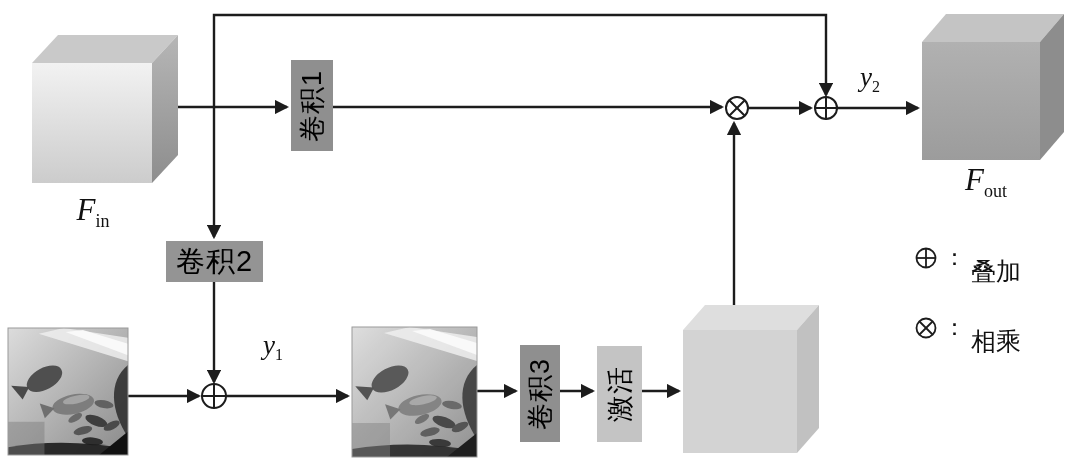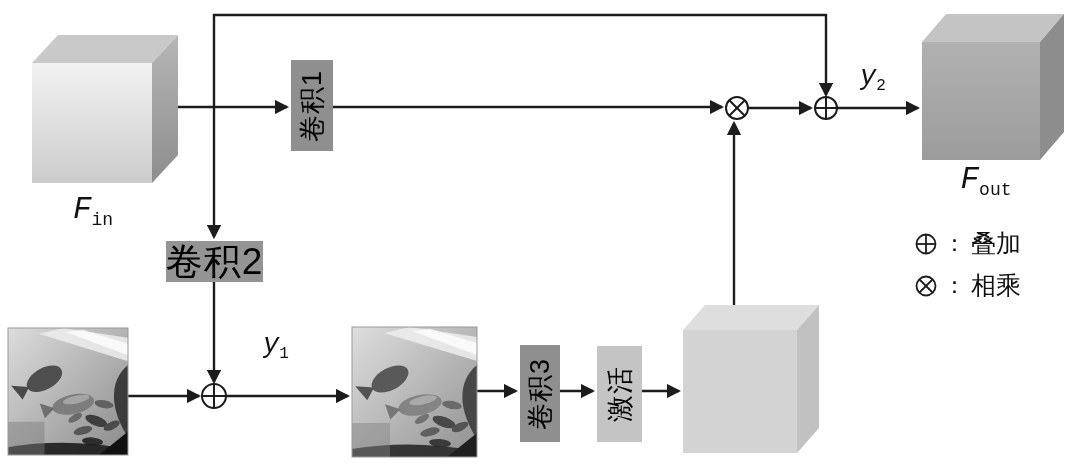--- a/index.html
+++ b/index.html
@@ -25,46 +25,46 @@
   .imgframe{fill:none;stroke:#9a9a9a;stroke-width:1;}
 
   .block{
     position:absolute;
     display:flex;align-items:center;justify-content:center;
     color:#000;
   }
   .block.dark{background:var(--box-dark);}
   .block.medium{background:var(--box-medium);}
   .block.light{background:var(--box-light);}
-  .block .htext{font-size:37px;letter-spacing:1px;white-space:nowrap;}
+  .block .htext{font-size:29px;letter-spacing:1px;white-space:nowrap;}
   .block .vtext{
     font-size:27px;letter-spacing:1px;white-space:nowrap;
     transform:rotate(-90deg);
   }
 
   .mathlabel{
     position:absolute;
-    font-family:Liberation Mono, monospace;
+    font-family:Liberation Serif, serif;
     color:var(--text);
     white-space:nowrap;
   }
   .mathlabel .base{font-style:italic;font-size:31px;}
   .mathlabel .sub{font-size:18px;font-style:normal;vertical-align:-7px;}
   .mathlabel.small .base{font-size:27px;}
   .mathlabel.small .sub{font-size:16px;vertical-align:-6px;}
   .center{text-align:center;}
 
   .legend{
     position:absolute;left:914px;top:227px;
     display:flex;flex-direction:column;gap:9px;
   }
   .legend-row{display:flex;align-items:center;gap:5px;}
   .legend-icon{flex:0 0 auto;display:block;}
   .legend-sep{font-size:23px;color:var(--text);}
-  .legend-label{font-size:25px;color:var(--text);font-family:"Liberation Serif", serif;}
+  .legend-label{font-size:25px;color:var(--text);font-family:"Liberation Serif", serif;margin-top:28px;}
 </style>
 </head>
 <body>
 
 <div class="stage">
 
   <svg class="overlay" width="1080" height="466" viewBox="0 0 1080 466">
     <defs>
       <marker id="arw" viewBox="0 0 10 10" refX="8.5" refY="5" markerWidth="6" markerHeight="6" orient="auto-start-reverse">
         <path d="M0,0 L10,5 L0,10 z" fill="#1c1c1c"></path>

